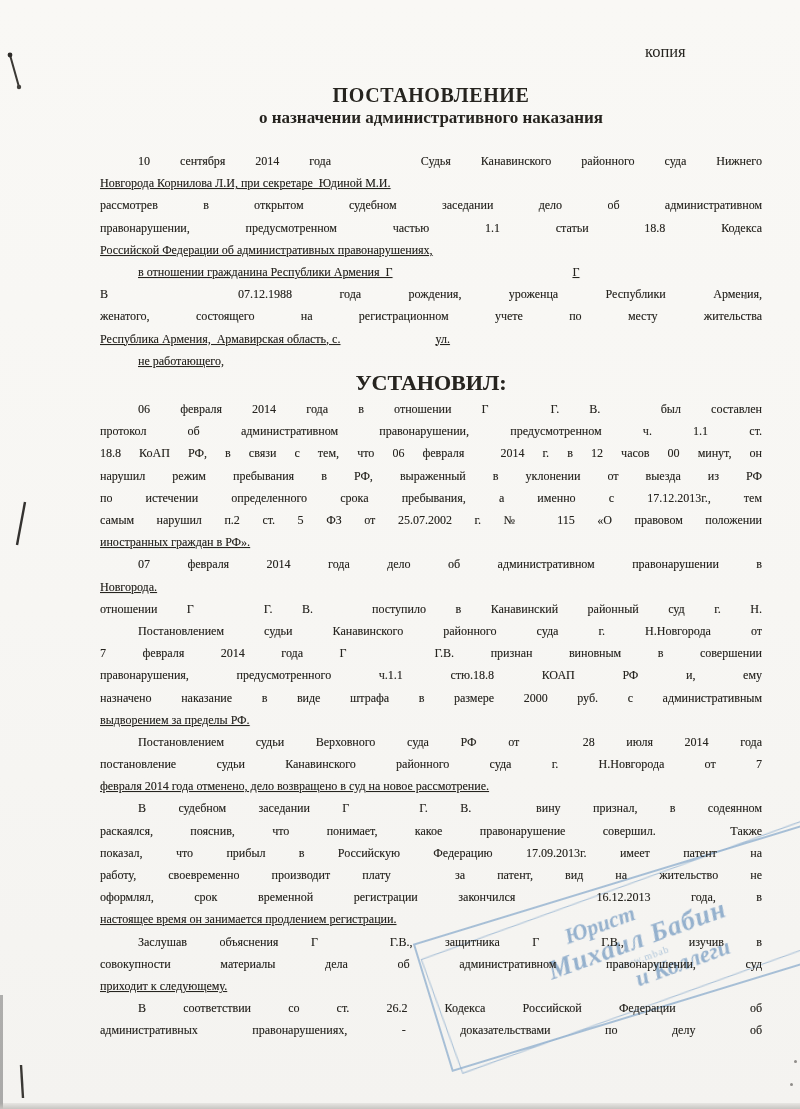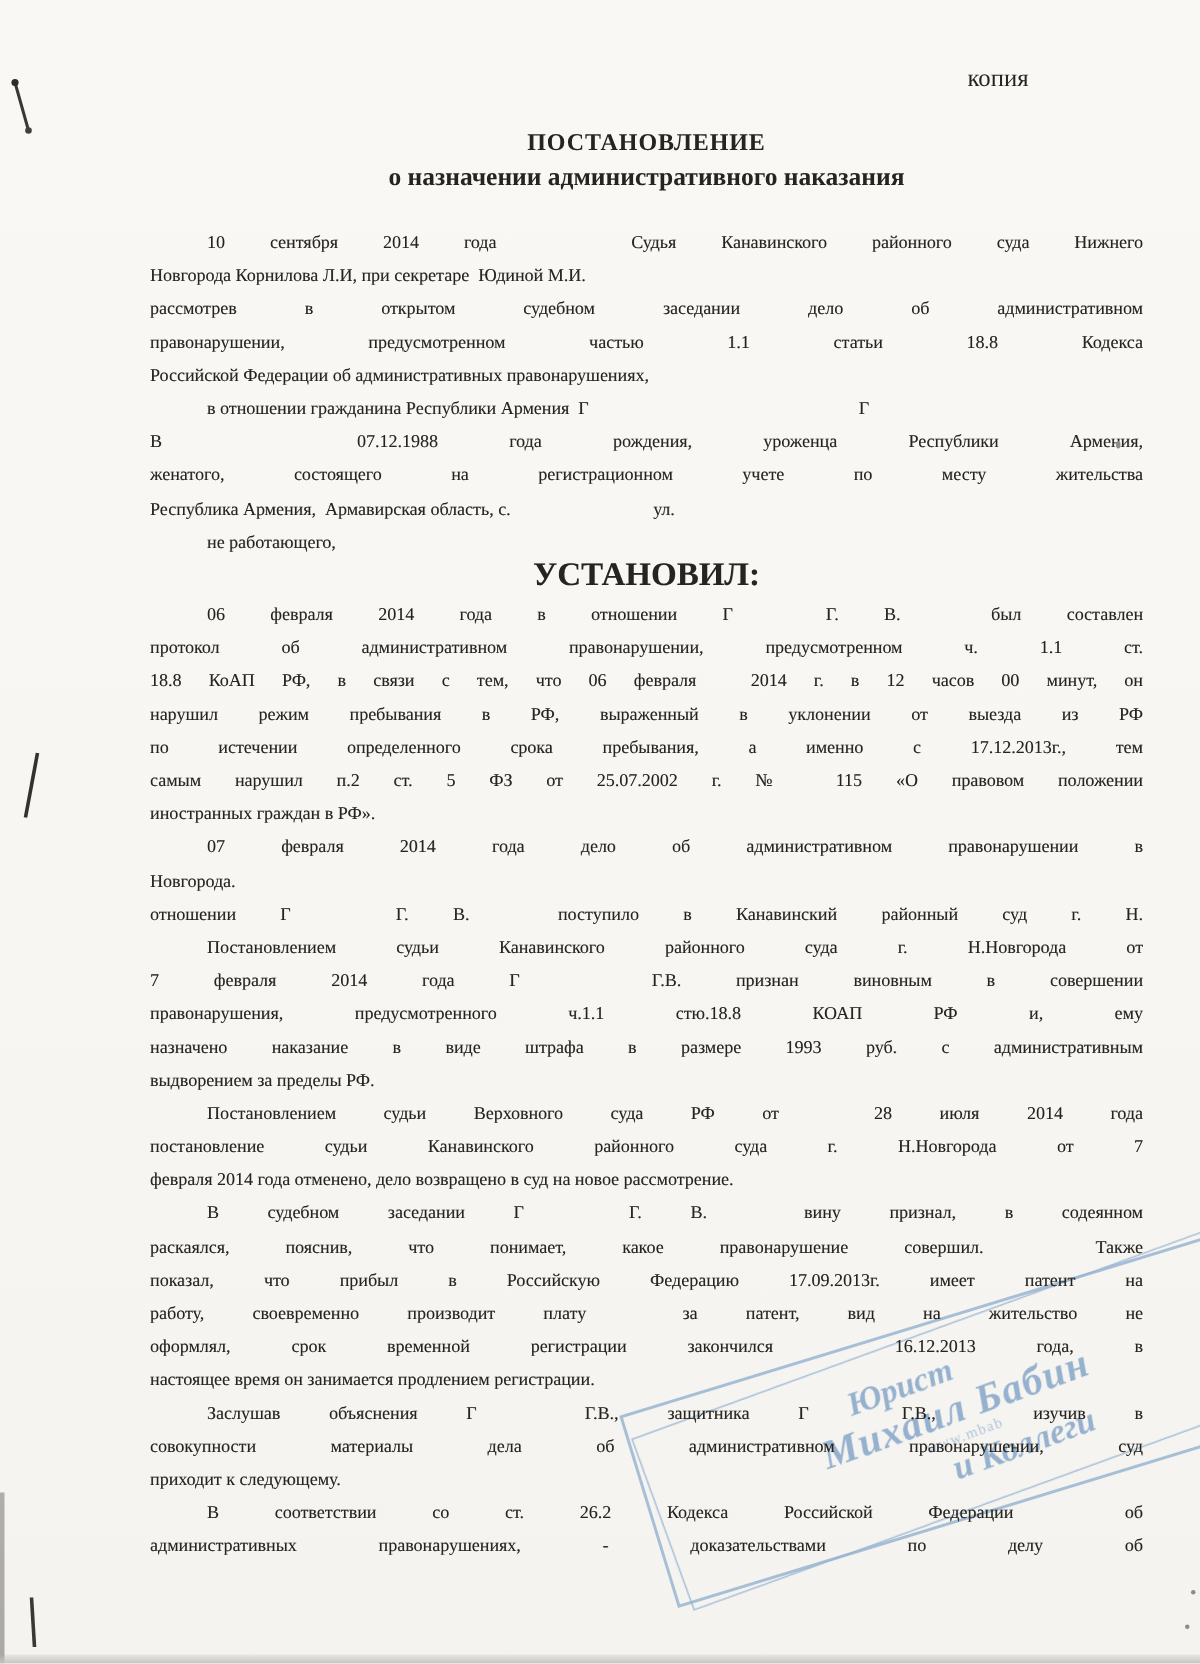--- a/index.html
+++ b/index.html
@@ -5,28 +5,28 @@
   html,body{margin:0;padding:0;background:#e9e8e6;}
   .page{
     position:relative;width:800px;height:1109px;margin:0 auto;
     background:linear-gradient(180deg,#f9f8f5 0%,#f7f6f3 55%,#f4f3f0 100%);
     overflow:hidden;
     font-family:"Liberation Serif","DejaVu Serif",serif;
     color:#26241f;
   }
   .copy-label{position:absolute;left:645px;top:42px;font-size:16.5px;z-index:2;}
   .content{position:absolute;left:100px;top:84px;width:662px;z-index:2;}
-  .doc-title{margin:0;text-align:center;font-size:16px;font-weight:bold;letter-spacing:.6px;line-height:23px;}
+  .doc-title{margin:0;text-align:center;font-size:20px;font-weight:bold;letter-spacing:.6px;line-height:23px;}
   .doc-subtitle{margin:0 0 21px 0;text-align:center;font-size:17px;font-weight:bold;line-height:22px;}
   .ln{
     font-size:12px;line-height:22.2px;height:22.2px;overflow:hidden;
     text-align:justify;text-align-last:justify;
     text-shadow:.2px .2px 0 rgba(40,38,34,.35);
   }
-  .ln.last{text-align:center;text-align-last:left;}
+  .ln.last{text-align:center;text-align-last:left;text-decoration:underline;}
   .ind{text-indent:38px;}
   .gap{display:inline-block;height:1px;}
   .ustanovil{
     text-align:center;text-align-last:center;font-weight:bold;font-size:22px;
     line-height:22.2px;height:22.2px;margin:0 0 4px 0;
     text-shadow:.2px .2px 0 rgba(40,38,34,.35);
   }
   
   .stamp{
     position:absolute;left:452px;top:938px;width:432px;height:134px;
@@ -99,21 +99,21 @@
     <div class="ln">самым нарушил п.2 ст. 5 ФЗ от 25.07.2002 г. № 115 «О правовом положении</div>
     <div class="ln last">иностранных граждан в РФ».</div>
 
     <div class="ln ind">07 февраля 2014 года дело об административном правонарушении в</div>
     <div class="ln last">Новгорода.</div>
     <div class="ln"><span>отношении Г</span><span class="gap" style="width:70px"></span><span>Г. В. &nbsp;поступило в Канавинский районный суд г. Н.</span></div>
 
     <div class="ln ind">Постановлением судьи Канавинского районного суда г. Н.Новгорода от</div>
     <div class="ln"><span>7 февраля 2014 года Г</span><span class="gap" style="width:88px"></span><span>Г.В. признан виновным в совершении</span></div>
     <div class="ln">правонарушения, предусмотренного ч.1.1 стю.18.8 КОАП РФ и, ему</div>
-    <div class="ln">назначено наказание в виде штрафа в размере 1993 руб. с административным</div>
+    <div class="ln">назначено наказание в виде штрафа в размере 2000 руб. с административным</div>
     <div class="ln last">выдворением за пределы РФ.</div>
 
     <div class="ln ind">Постановлением судьи Верховного суда РФ от &nbsp;28 июля 2014 года</div>
     <div class="ln">постановление судьи Канавинского районного суда г. Н.Новгорода от 7</div>
     <div class="ln last">февраля 2014 года отменено, дело возвращено в суд на новое рассмотрение.</div>
 
     <div class="ln ind"><span>В судебном заседании Г</span><span class="gap" style="width:70px"></span><span>Г. В. &nbsp;вину признал, в содеянном</span></div>
     <div class="ln">раскаялся, пояснив, что понимает, какое правонарушение совершил. &nbsp;Также</div>
     <div class="ln">показал, что прибыл в Российскую Федерацию 17.09.2013г. имеет патент на</div>
     <div class="ln">работу, своевременно производит плату &nbsp;за патент, вид на жительство не</div>

